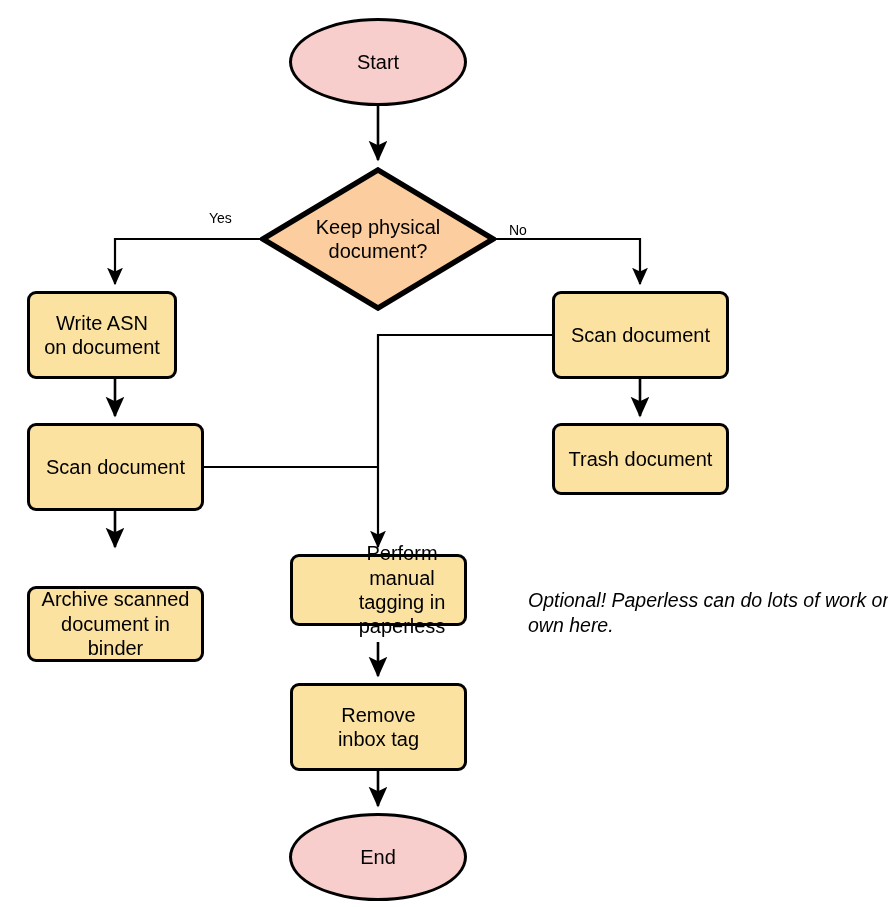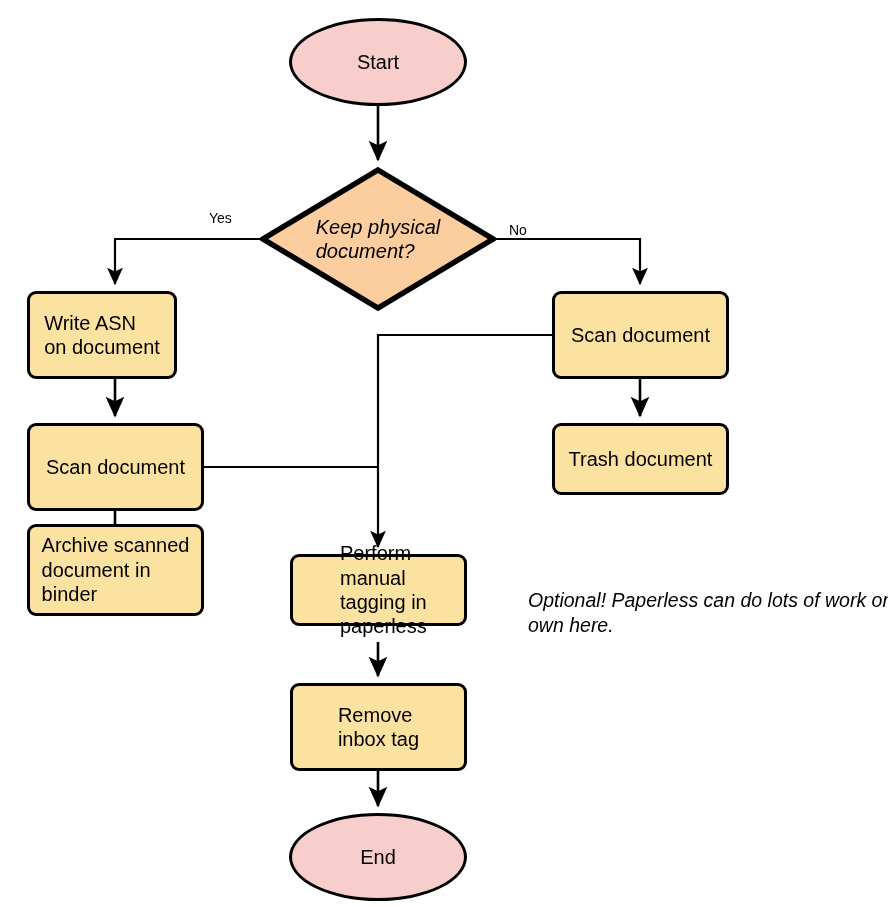--- a/index.html
+++ b/index.html
@@ -24,38 +24,38 @@
     top: 0;
     width: 888px;
     height: 907px;
   }
   .node {
     position: absolute;
     box-sizing: border-box;
     display: flex;
     align-items: center;
     justify-content: center;
+    text-align: center;
     color: #000000;
     font-size: 20px;
     line-height: 1.22;
     white-space: pre-line;
     z-index: 2;
   }
   .node-terminator {
     border: 3.5px solid #000000;
     border-radius: 50%;
   }
   .node-process {
     border: 3.5px solid #000000;
     border-radius: 9px;
   }
   .node-decision {
     background: transparent;
     border: none;
-    font-style: italic;
   }
   .decision-shape {
     position: absolute;
     left: 0;
     top: 0;
     width: 100%;
     height: 100%;
     z-index: 1;
   }
   .decision-label {
@@ -129,21 +129,21 @@
 
   <div class="node node-process" style="left:27px; top:291px; width:150px; height:88px; background:#fce2a1;">
     <span>Write ASN
 on document</span>
   </div>
 
   <div class="node node-process" style="left:27px; top:423px; width:177px; height:88px; background:#fce2a1;">
     <span>Scan document</span>
   </div>
 
-  <div class="node node-process" style="left:27px; top:524px; width:177px; height:92px; background:#fce2a1;">
+  <div class="node node-process" style="left:27px; top:586px; width:177px; height:76px; background:#fce2a1;">
     <span>Archive scanned
 document in
 binder</span>
   </div>
 
   <div class="node node-process" style="left:552px; top:291px; width:177px; height:88px; background:#fce2a1;">
     <span>Scan document</span>
   </div>
 
   <div class="node node-process" style="left:552px; top:423px; width:177px; height:72px; background:#fce2a1;">

